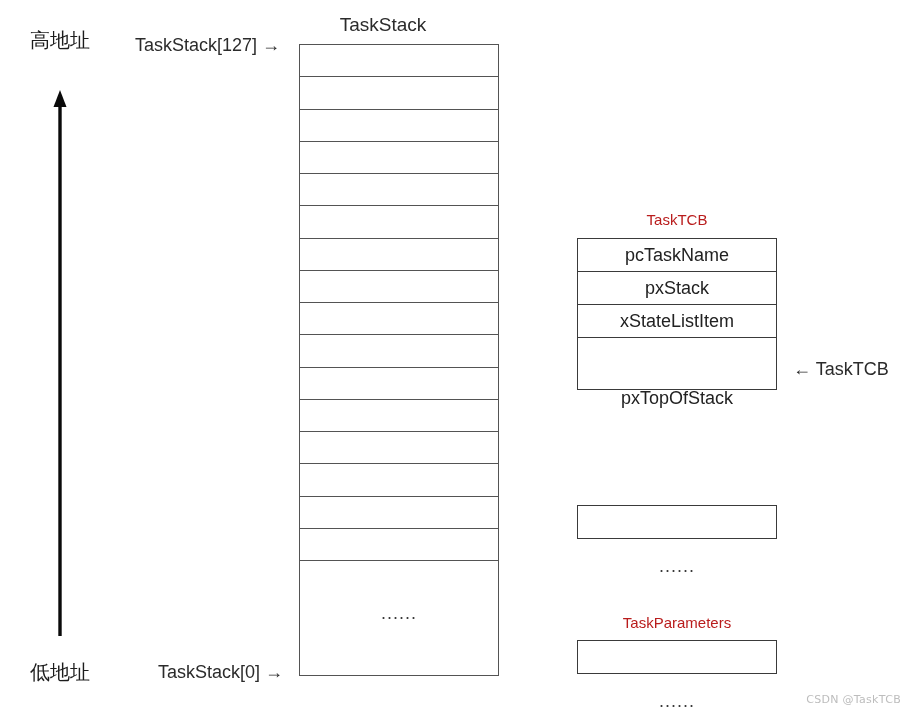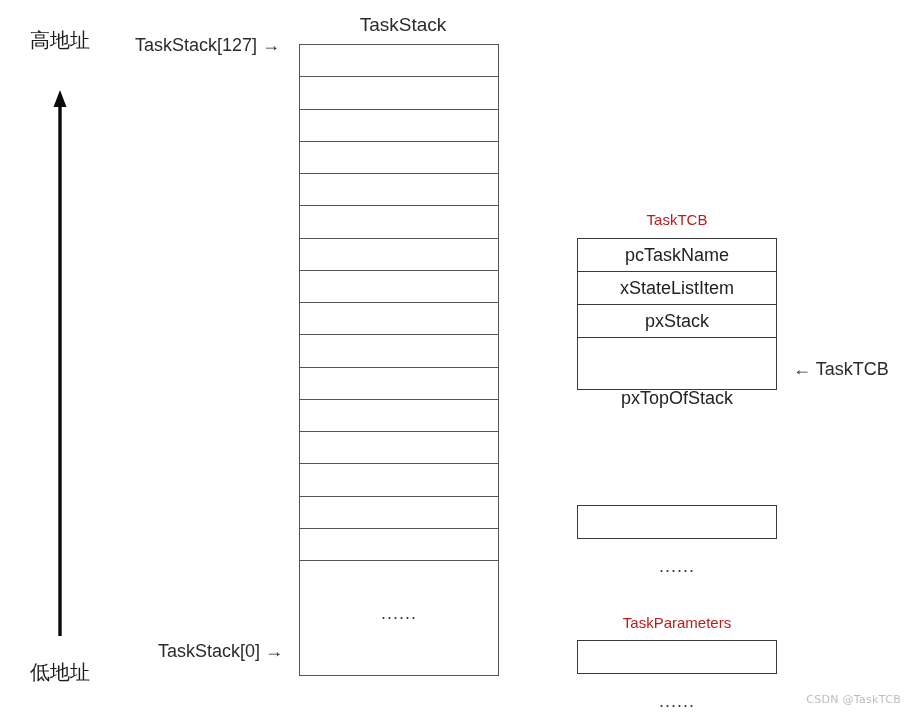--- a/index.html
+++ b/index.html
@@ -35,21 +35,21 @@
     position: absolute;
     left: 46px;
     top: 88px;
     width: 28px;
     height: 550px;
   }
 
   
   #taskstack-title {
     position: absolute;
-    left: 303px;
+    left: 283px;
     top: 14px;
     width: 200px;
     text-align: center;
     font-size: 19px;
     color: #2b2b2b;
   }
   #taskstack-box {
     position: absolute;
     left: 299px;
     top: 44px;
@@ -81,21 +81,21 @@
     color: #3a3a3a;
   }
 
   
   #lbl-stack-top {
     left: 135px;
     top: 36px;
   }
   #lbl-stack-bottom {
     left: 158px;
-    top: 642px;
+    top: 663px;
   }
 
   
   .struct-title {
     position: absolute;
     font-size: 15px;
     color: #b91c1c;
     text-align: center;
     width: 200px;
     left: 577px;
@@ -192,22 +192,22 @@
       <div class="dots">......</div>
     </div>
   </div>
 
   <div class="lbl" id="lbl-stack-bottom">TaskStack[0] →</div>
 
   <div class="struct-title" id="tcb-title">TaskTCB</div>
 
   <div class="struct-box" id="tcb-box">
     <div class="struct-row">pcTaskName</div>
+    <div class="struct-row">pxStack</div>
     <div class="struct-row">xStateListItem</div>
-    <div class="struct-row">pxStack</div>
     <div class="struct-row">pxTopOfStack</div>
   </div>
 
   <div class="lbl" id="lbl-tcb-pointer">← TaskTCB</div>
 
 
   <div class="struct-box" id="func-box">
     <div class="struct-row">
       <span class="dots">......</span>
     </div>

